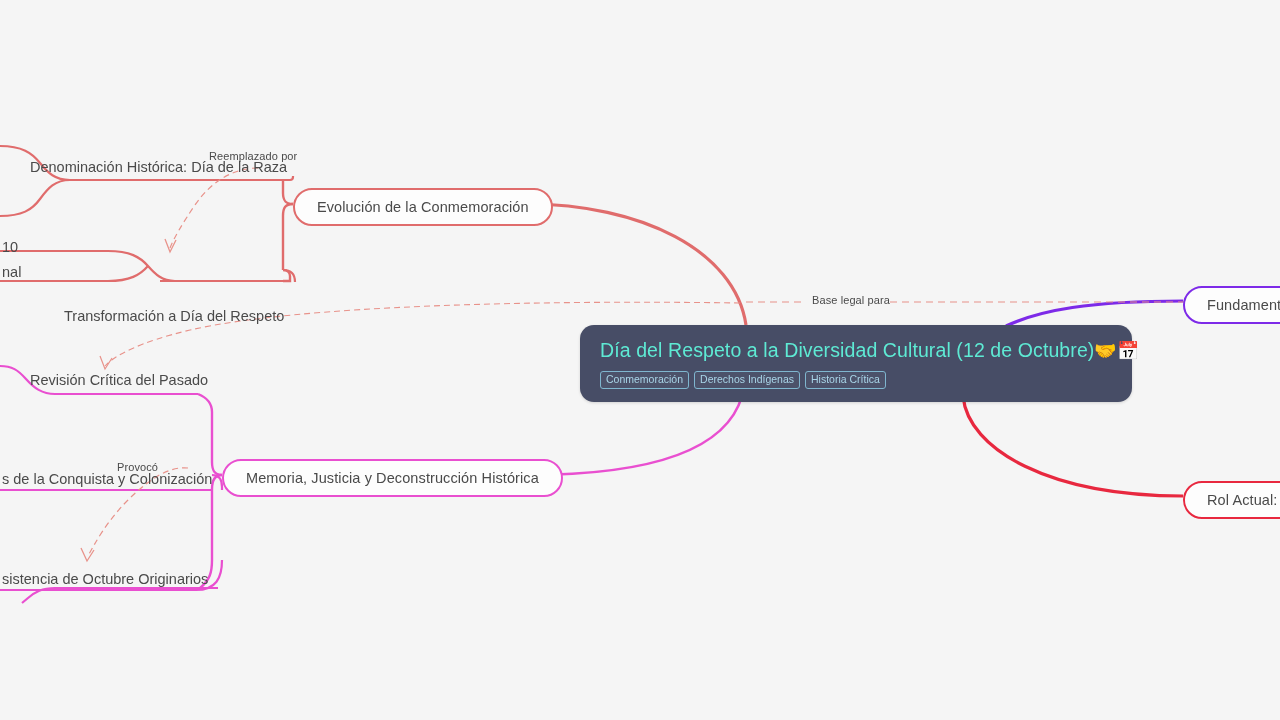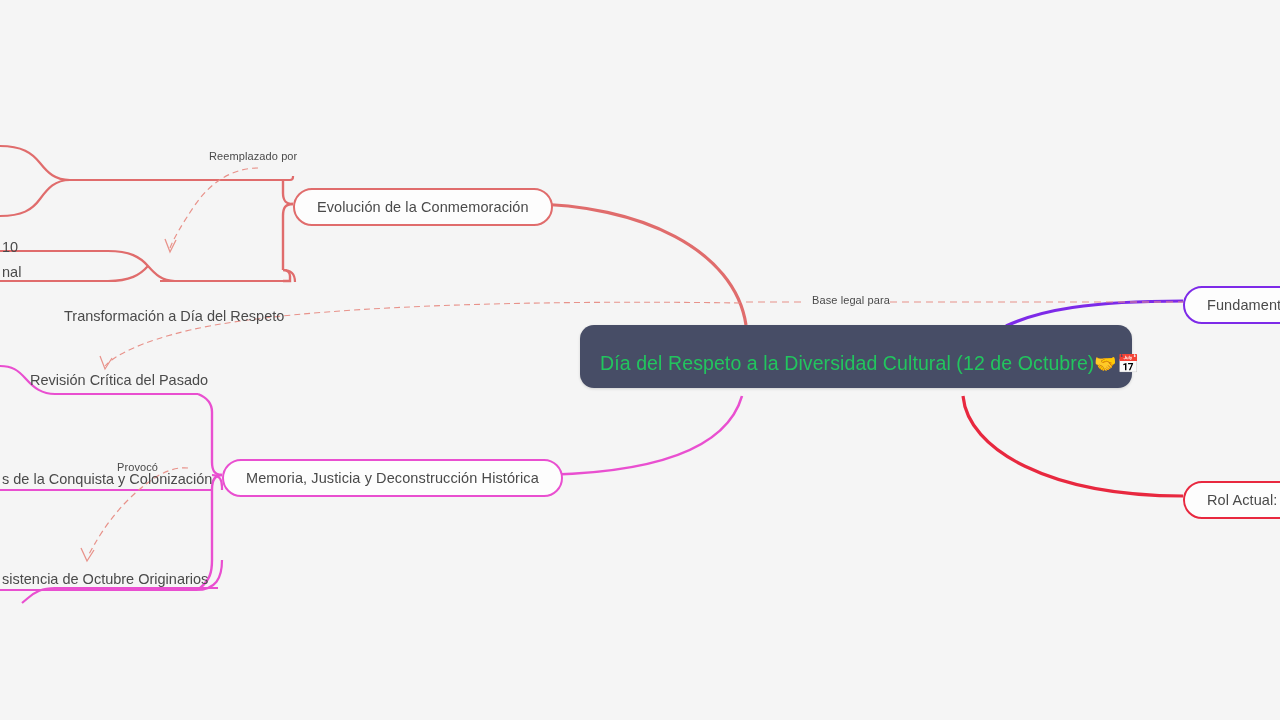--- a/index.html
+++ b/index.html
@@ -50,26 +50,25 @@
   #central{
     position:absolute;
     left:580px; top:325px;
     width:552px;
     background:#474d66;
     border-radius:14px;
     padding:14px 20px 13px 20px;
     box-shadow:0 1px 3px rgba(0,0,0,.14);
   }
   #central-title{
-    color:#22c55e;
+    color:#5eead4;
     font-size:19.5px;
     letter-spacing:.1px;
     line-height:1.15;
     white-space:nowrap;
-    margin-top:13px;
   }
   #central-title .emo{ font-size:18px; }
   #tags{ display:flex; gap:5px; margin-top:9px; }
   .tag{
     font-size:10.5px;
     color:#a9d5e8;
     border:1px solid #7fb6cf;
     border-radius:3px;
     padding:1px 5px 2px 5px;
     background:rgba(255,255,255,.03);
@@ -139,38 +138,44 @@
     <path d="M100,356 L105,369 L112,358" fill="none" stroke="#e8928a" stroke-width="1.2"></path>
 
     <path d="M188,468 C170,466 150,478 128,500 C106,522 94,545 88,556" fill="none" stroke="#e8928a" stroke-width="1.2" stroke-dasharray="6,4"></path>
     <path d="M81,548 L87,561 L94,550" fill="none" stroke="#e8928a" stroke-width="1.3"></path>
   </svg>
 
   <div id="central">
     <div id="central-title">
       <span>Día del Respeto a la Diversidad Cultural (12 de Octubre)</span><span class="emo">🤝</span><span class="emo">📅</span>
     </div>
+    <div id="tags">
+      <span class="tag">Conmemoración</span>
+      <span class="tag">Derechos Indígenas</span>
+      <span class="tag">Historia Crítica</span>
+    </div>
   </div>
 
   <div class="node" style="left:293px; top:188px;">
     <span class="pill">Evolución de la Conmemoración</span>
   </div>
 
   <div class="node" style="left:222px; top:459px;">
     <span class="pill pink">Memoria, Justicia y Deconstrucción Histórica</span>
   </div>
 
   <div class="node" style="left:1183px; top:286px;">
     <span class="pill violet">Fundamento</span>
   </div>
 
   <div class="node" style="left:1183px; top:481px;">
     <span class="pill crimson">Rol Actual: Di</span>
   </div>
 
+  <div class="leaf" style="left:28px; top:159px;">Denominación Histórica: Día de la Raza</div>
 
   <div class="leaf" style="left:0px; top:239px;">10</div>
 
   <div class="leaf" style="left:0px; top:264px;">nal</div>
 
   <div class="leaf" style="left:62px; top:260px;margin-top:48px;">Transformación a Día del Respeto</div>
 
   <div class="leaf" style="left:28px; top:372px;">Revisión Crítica del Pasado</div>
 
   <div class="leaf" style="left:0px; top:471px;">s de la Conquista y Colonización</div>

